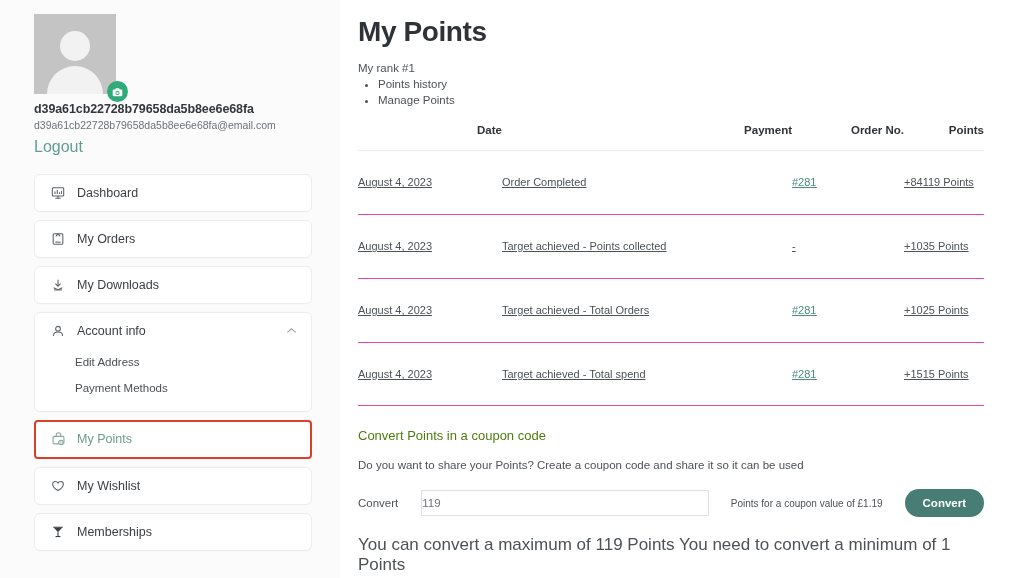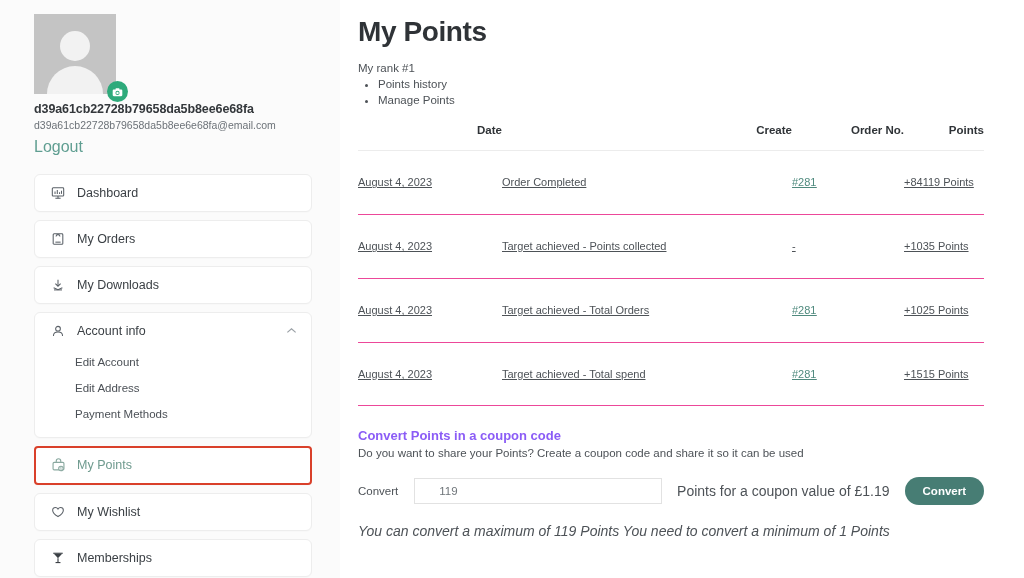--- a/index.html
+++ b/index.html
@@ -185,76 +185,75 @@
   .col-points { width: 80px; }
   .order-link {
     color: #4f8a7e;
     text-decoration: underline;
     font-size: 11px;
   }
   .pts { line-height: 1.35; }
 
   .convert-h {
     font-size: 13px;
-    font-weight: bold;
-    color: #8b5cf6;
-    margin: 22px 0 4px 0;
+    font-weight: normal;
+    color: #4d7c0f;
+    margin: 22px 0 16px 0;
   }
   .convert-desc {
     font-size: 11.5px;
     color: #4d5257;
     margin-bottom: 18px;
   }
   .convert-row {
     display: flex;
     align-items: center;
-    gap: 9px;
+    gap: 16px;
   }
   .convert-label {
     font-size: 11.5px;
     color: #4d5257;
     margin-right: 7px;
     white-space: nowrap;
   }
   .convert-input {
     flex: 1;
     height: 26px;
     border: 1px solid #e2e2e2;
     background: #fff;
     font-size: 11.5px;
     color: #6f757a;
-    padding: 0 24px;
+    padding: 0 0;
     font-family: "Liberation Sans", sans-serif;
     border-radius: 0;
     min-width: 0;
   }
   .convert-suffix {
-    font-size: 14px;
+    font-size: 10px;
     color: #4d5257;
     margin-left: 6px;
     white-space: nowrap;
   }
   .convert-btn {
     margin-left: 6px;
     background: #477d74;
     color: #ffffff;
     font-size: 11.5px;
     font-weight: bold;
     border: none;
     border-radius: 16px;
     padding: 8px 18px;
     cursor: pointer;
     font-family: "Liberation Sans", sans-serif;
     white-space: nowrap;
   }
   .convert-note {
-    font-size: 14px;
+    font-size: 17px;
     color: #4d5257;
     margin-top: 18px;
-    font-style: italic;
   }
 </style>
 </head>
 <body>
 
 <div class="page">
 
   <aside class="sidebar">
 
     <div class="avatar-wrap">
@@ -331,21 +330,20 @@
             </svg>
           </span>
           <span class="m-label">Account info</span>
           <span class="chev">
             <svg width="11" height="8" viewBox="0 0 12 8" fill="none" stroke="#9aa0a6" stroke-width="1.3">
               <path d="M1.5 5.5 L6 1.6 L10.5 5.5"></path>
             </svg>
           </span>
         </div>
         <div class="submenu">
-          <div class="submenu-item">Edit Account</div>
           <div class="submenu-item">Edit Address</div>
           <div class="submenu-item">Payment Methods</div>
         </div>
       </div>
 
       <div class="menu-card active">
         <div class="menu-row">
           <span class="m-icon">
             <svg width="15" height="15" viewBox="0 0 16 16" fill="none" stroke="#8aa9a0" stroke-width="1.2">
               <rect x="2.2" y="4.6" width="11.6" height="8" rx="1.2"></rect>
@@ -394,21 +392,21 @@
 
     <ul class="bullets">
       <li><span>Points history</span></li>
       <li><span>Manage Points</span></li>
     </ul>
 
     <table class="points">
       <thead>
         <tr>
           <th class="col-date">Date</th>
-          <th class="col-reason">Create</th>
+          <th class="col-reason">Payment</th>
           <th class="col-order">Order No.</th>
           <th class="col-points">Points</th>
         </tr>
       </thead>
       <tbody>
         <tr>
           <td>August 4, 2023</td>
           <td>Order Completed</td>
           <td><a class="order-link" href="#">#281</a></td>
           <td class="pts">+84119 Points</td>

